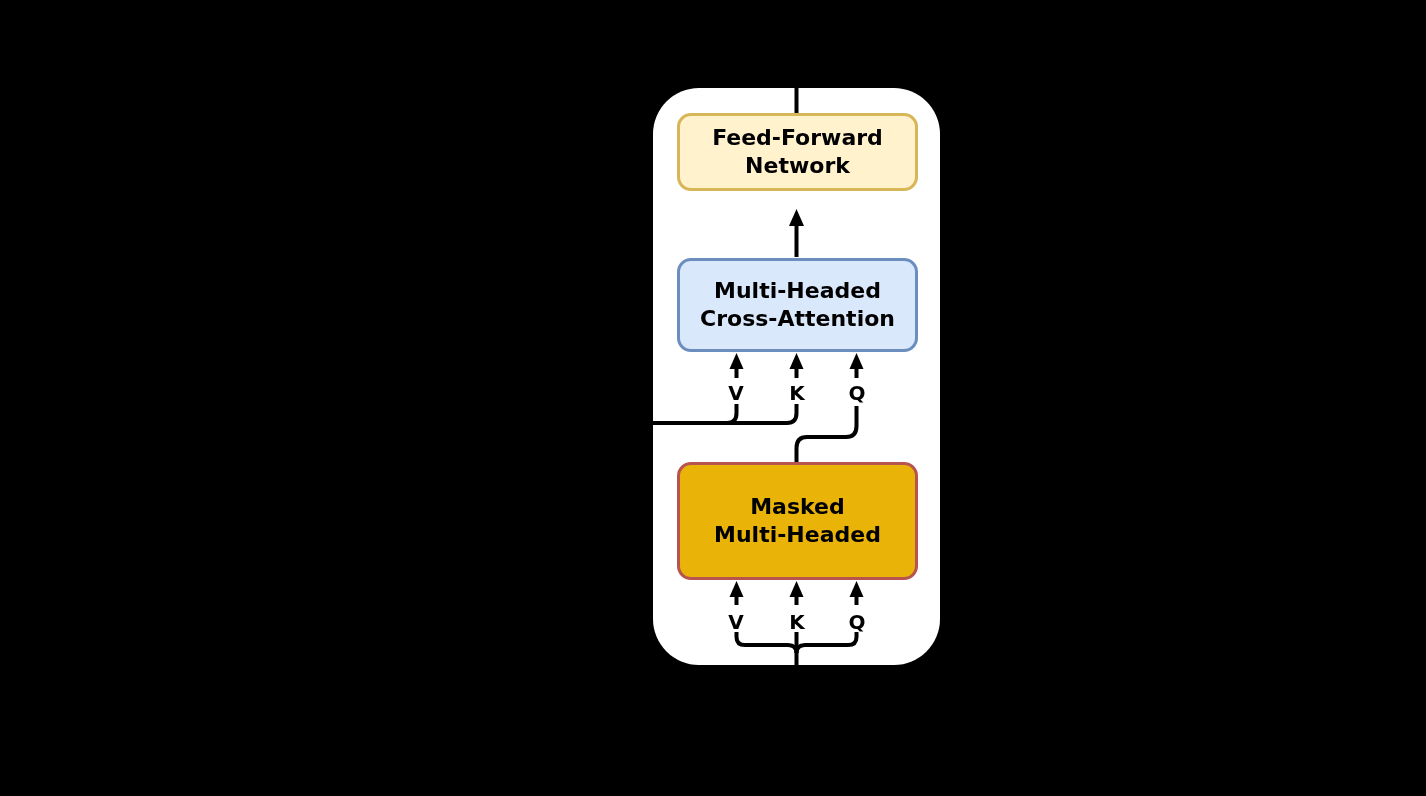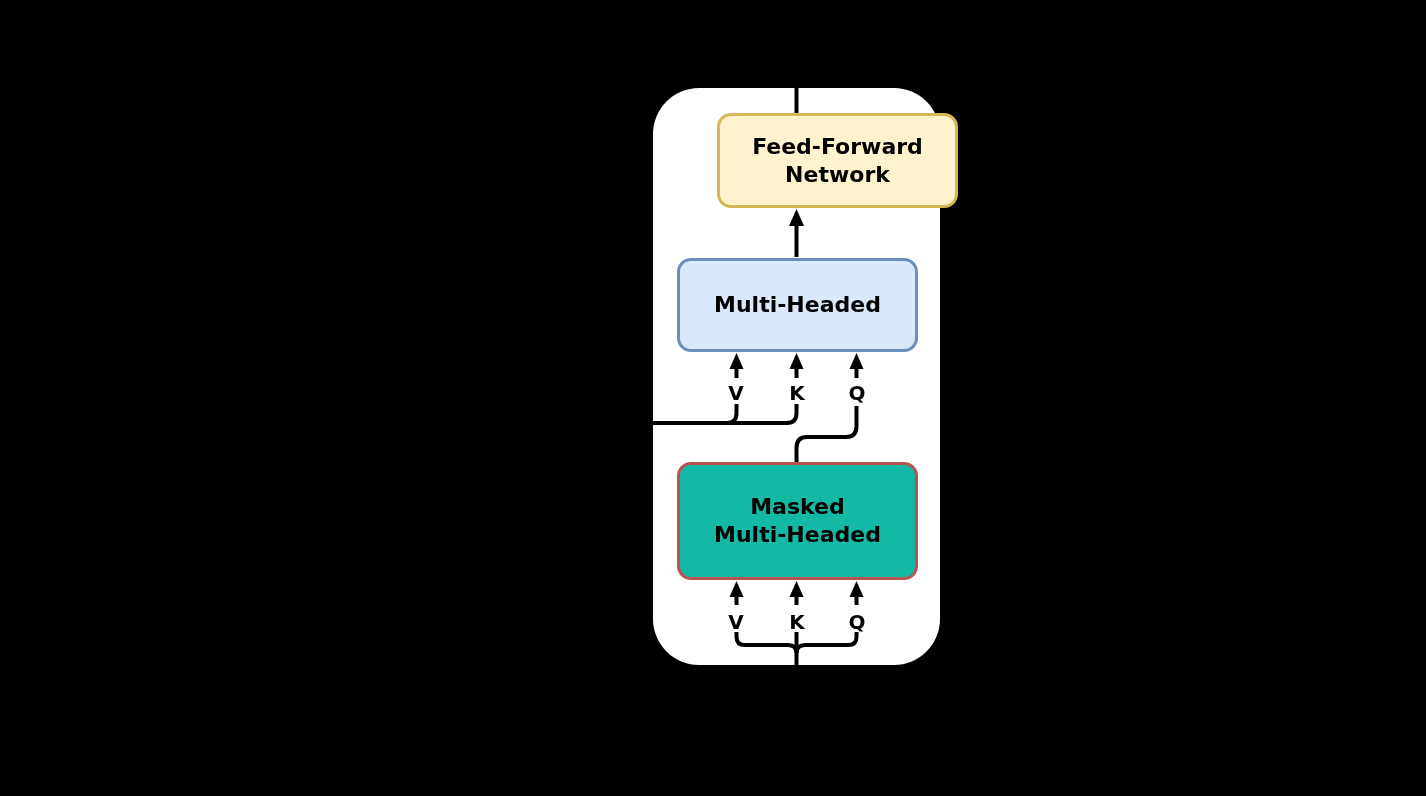--- a/index.html
+++ b/index.html
@@ -35,21 +35,21 @@
     display: flex;
     flex-direction: column;
     align-items: center;
     justify-content: center;
     text-align: center;
     font-weight: bold;
     font-size: 22px;
     line-height: 28px;
     color: #000;
   }
-  .block-ffn  { top: 113px; height: 95px; margin-left: 40px;  }
+  .block-ffn  { top: 113px; height: 78px;  }
   .block-mhca { top: 258px; height: 94px;  }
   .block-mmhsa{ top: 462px; height: 118px; }
   .vkq {
     position: absolute;
     transform: translateX(-50%);
     font-weight: bold;
     font-size: 20px;
     line-height: 20px;
     color: #000;
   }
@@ -101,23 +101,24 @@
     </g>
   </svg>
 
   <div class="block block-ffn" style="background-color: rgb(255, 242, 204); border-color: rgb(214, 182, 86);">
     <span>Feed-Forward</span>
     <span>Network</span>
   </div>
 
   <div class="block block-mhca" style="background-color: rgb(218, 232, 252); border-color: rgb(108, 142, 191);">
     <span>Multi-Headed</span>
+    <span>Cross-Attention</span>
   </div>
 
-  <div class="block block-mmhsa" style="background-color: #14b8a6; border-color: rgb(184, 84, 80);">
+  <div class="block block-mmhsa" style="background-color: #eab308; border-color: rgb(184, 84, 80);">
     <span>Masked</span>
     <span>Multi-Headed</span>
   </div>
 
   <span class="vkq vkq-upper x-v">V</span>
   <span class="vkq vkq-upper x-k">K</span>
   <span class="vkq vkq-upper x-q">Q</span>
 
   <span class="vkq vkq-lower x-v">V</span>
   <span class="vkq vkq-lower x-k">K</span>

